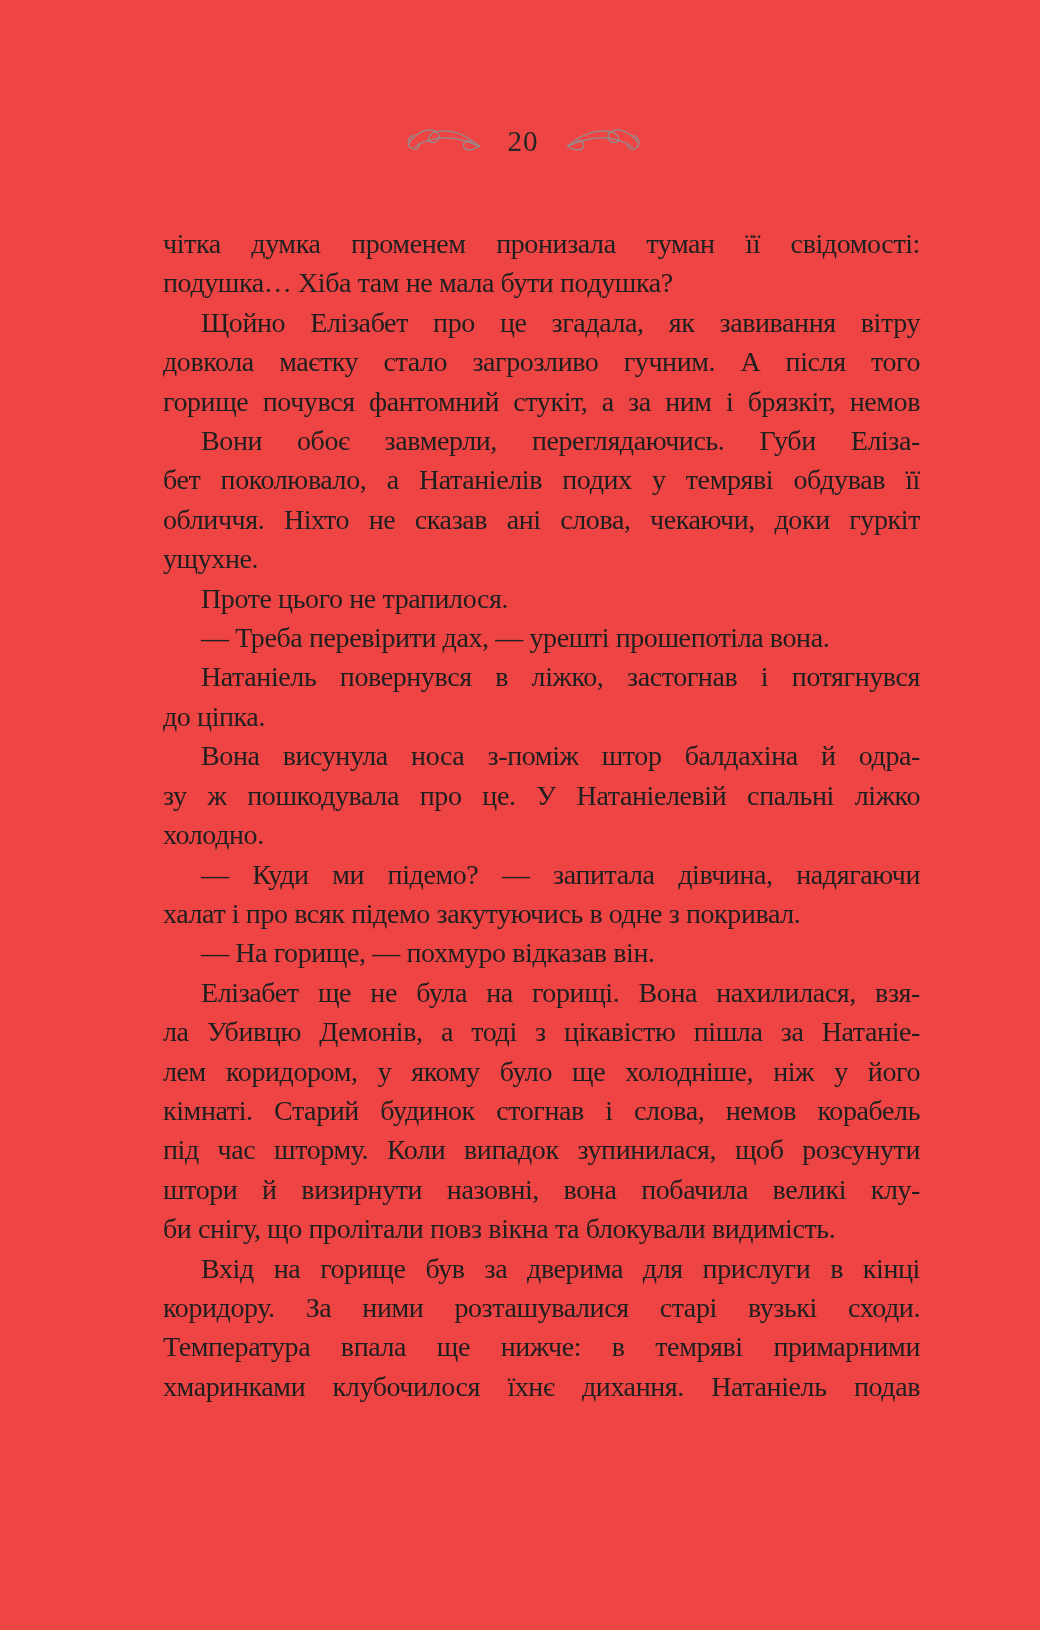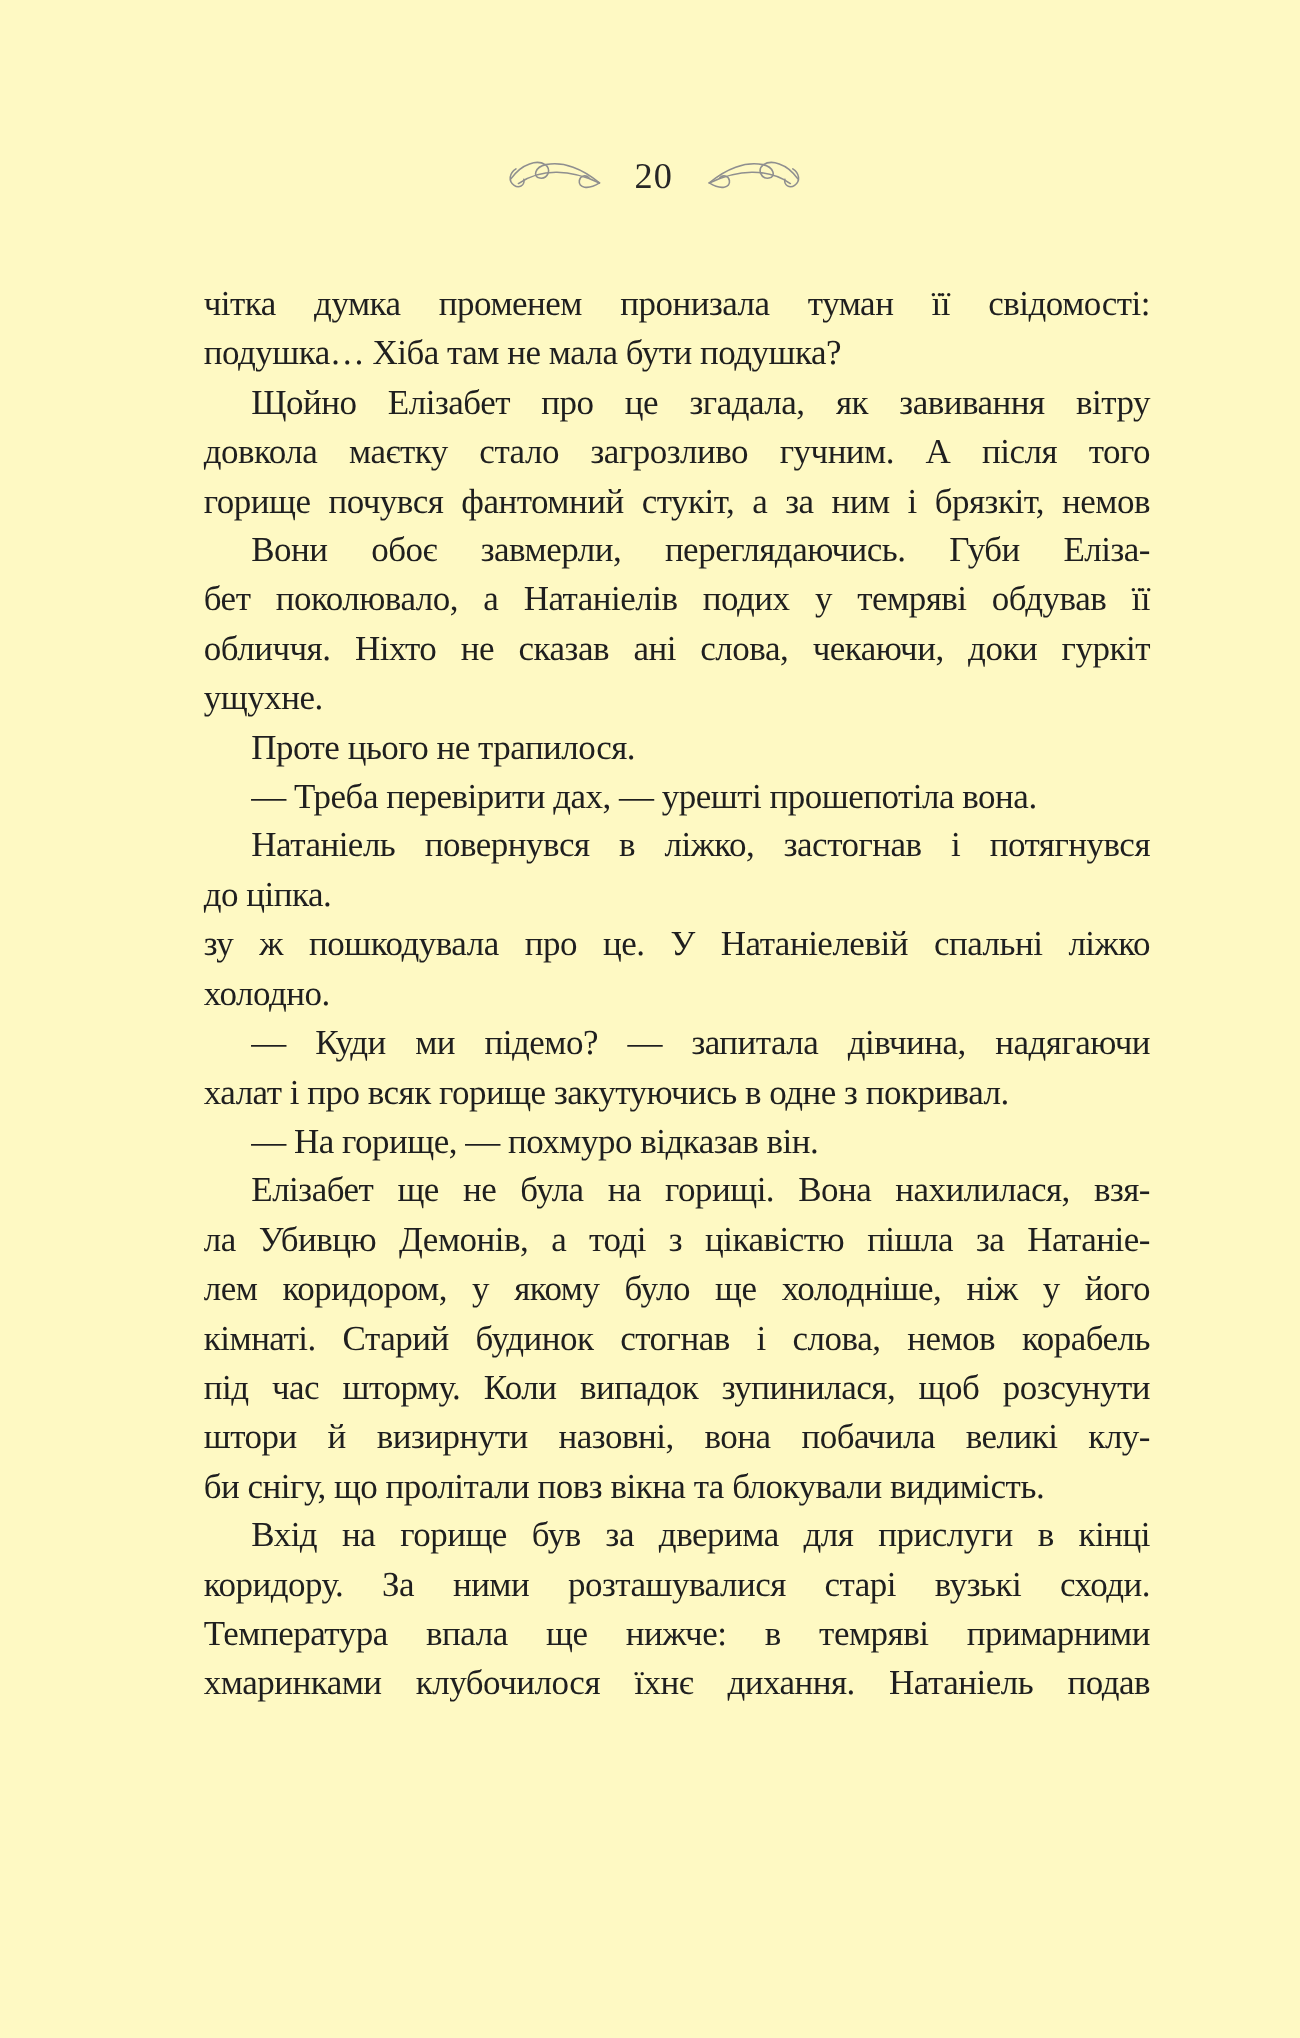--- a/index.html
+++ b/index.html
@@ -4,21 +4,21 @@
 <style>
   html, body {
     margin: 0;
     padding: 0;
     background: #ffffff;
   }
   .page {
     position: relative;
     width: 1040px;
     height: 1630px;
-    background: #fef9c3;
+    background: #ef4444;
     font-family: "Liberation Serif", serif;
     color: #1f1f1f;
     overflow: hidden;
   }
   .running-head {
     position: absolute;
     top: 120px;
     left: 163px;
     width: 720px;
     height: 44px;
@@ -104,26 +104,27 @@
         <div class="line indent endline">Проте цього не трапилося.</div>
       </div>
       <div class="paragraph">
         <div class="line indent endline">— Треба перевірити дах, — урешті прошепотіла вона.</div>
       </div>
       <div class="paragraph">
         <div class="line indent">Натаніель повернувся в ліжко, застогнав і потягнувся</div>
         <div class="line endline">до ціпка.</div>
       </div>
       <div class="paragraph">
+        <div class="line indent">Вона висунула носа з-поміж штор балдахіна й одра-</div>
         <div class="line">зу ж пошкодувала про це. У Натаніелевій спальні ліжко</div>
         <div class="line endline">холодно.</div>
       </div>
       <div class="paragraph">
         <div class="line indent">— Куди ми підемо? — запитала дівчина, надягаючи</div>
-        <div class="line endline">халат і про всяк горище закутуючись в одне з покривал.</div>
+        <div class="line endline">халат і про всяк підемо закутуючись в одне з покривал.</div>
       </div>
       <div class="paragraph">
         <div class="line indent endline">— На горище, — похмуро відказав він.</div>
       </div>
       <div class="paragraph">
         <div class="line indent">Елізабет ще не була на горищі. Вона нахилилася, взя-</div>
         <div class="line">ла Убивцю Демонів, а тоді з цікавістю пішла за Натаніе-</div>
         <div class="line">лем коридором, у якому було ще холодніше, ніж у його</div>
         <div class="line">кімнаті. Старий будинок стогнав і слова, немов корабель</div>
         <div class="line">під час шторму. Коли випадок зупинилася, щоб розсунути</div>

